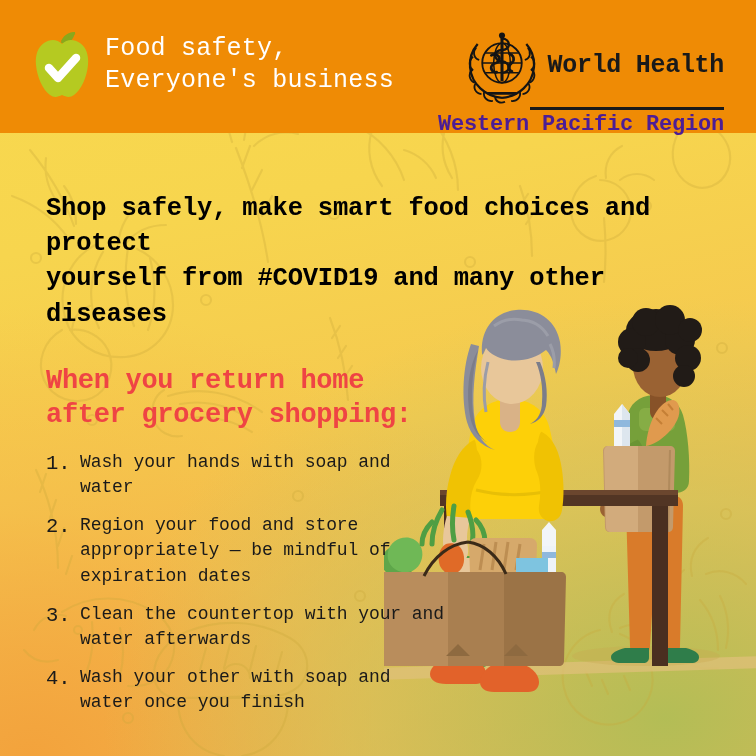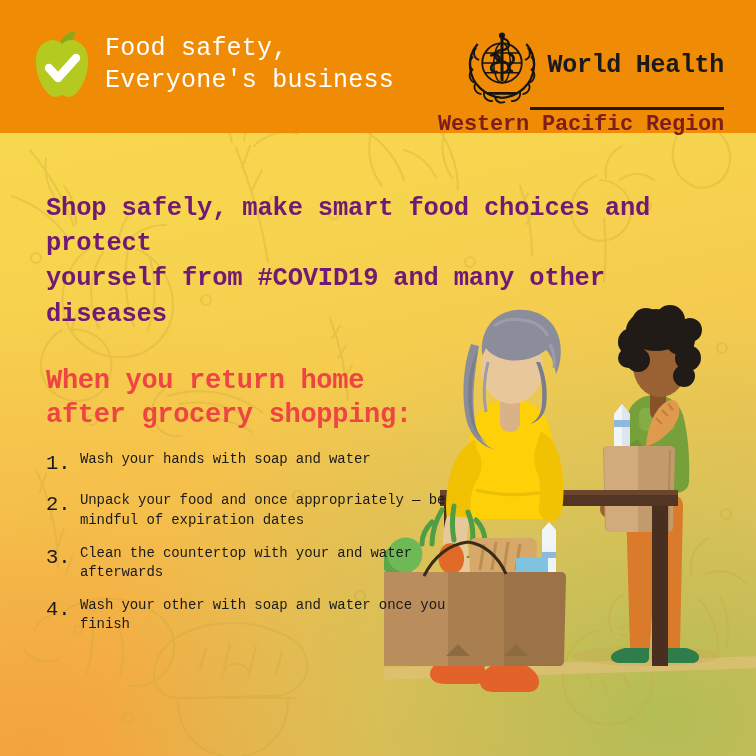--- a/index.html
+++ b/index.html
@@ -80,39 +80,39 @@
     line-height: 1.06;
     letter-spacing: -0.3px;
   }
   .who-rule {
     width: 194px;
     height: 2.5px;
     background: #1a1a1a;
     margin-top: 3px;
   }
   .who-region {
-    color: #7f1d1d;
+    color: #4c1d95;
     font-size: 22px;
     font-weight: 700;
     line-height: 1.1;
     margin-top: 3px;
     letter-spacing: -0.2px;
   }
 
   
   .content {
     position: absolute;
     left: 0; top: 133px;
     width: 756px;
     z-index: 15;
   }
   .headline {
     margin: 58px 0 0 46px;
     width: 640px;
-    color: #701a75;
+    color: #000000;
     font-size: 25.5px;
     font-weight: 700;
     line-height: 1.38;
     letter-spacing: -0.2px;
     white-space: pre-line;
   }
   .subhead {
     margin: 32px 0 0 46px;
     width: 420px;
     color: #ef4444;
@@ -135,21 +135,21 @@
   .step-num {
     width: 34px;
     flex: none;
     color: #1a1a1a;
     font-size: 20.5px;
     line-height: 1.40;
     font-weight: 400;
   }
   .step-text {
     color: #1a1a1a;
-    font-size: 14px;
+    font-size: 18px;
     line-height: 1.40;
     font-weight: 400;
     letter-spacing: -0.1px;
   }
 
   
   .illo {
     position: absolute;
     left: 384px;
     top: 300px;
@@ -414,21 +414,21 @@
     <div class="subhead">When you return home
 after grocery shopping:</div>
 
     <ol class="steps" id="steps-list">
         <li class="step">
           <span class="step-num">1.</span>
           <span class="step-text">Wash your hands with soap and water</span>
         </li>
         <li class="step">
           <span class="step-num">2.</span>
-          <span class="step-text">Unpack your food and once appropriately — be mindful of expiration dates</span>
+          <span class="step-text">Region your food and store appropriately — be mindful of expiration dates</span>
         </li>
         <li class="step">
           <span class="step-num">3.</span>
           <span class="step-text">Clean the countertop with your and water afterwards</span>
         </li>
         <li class="step">
           <span class="step-num">4.</span>
           <span class="step-text">Wash your other with soap and water once you finish</span>
         </li>
       </ol>

